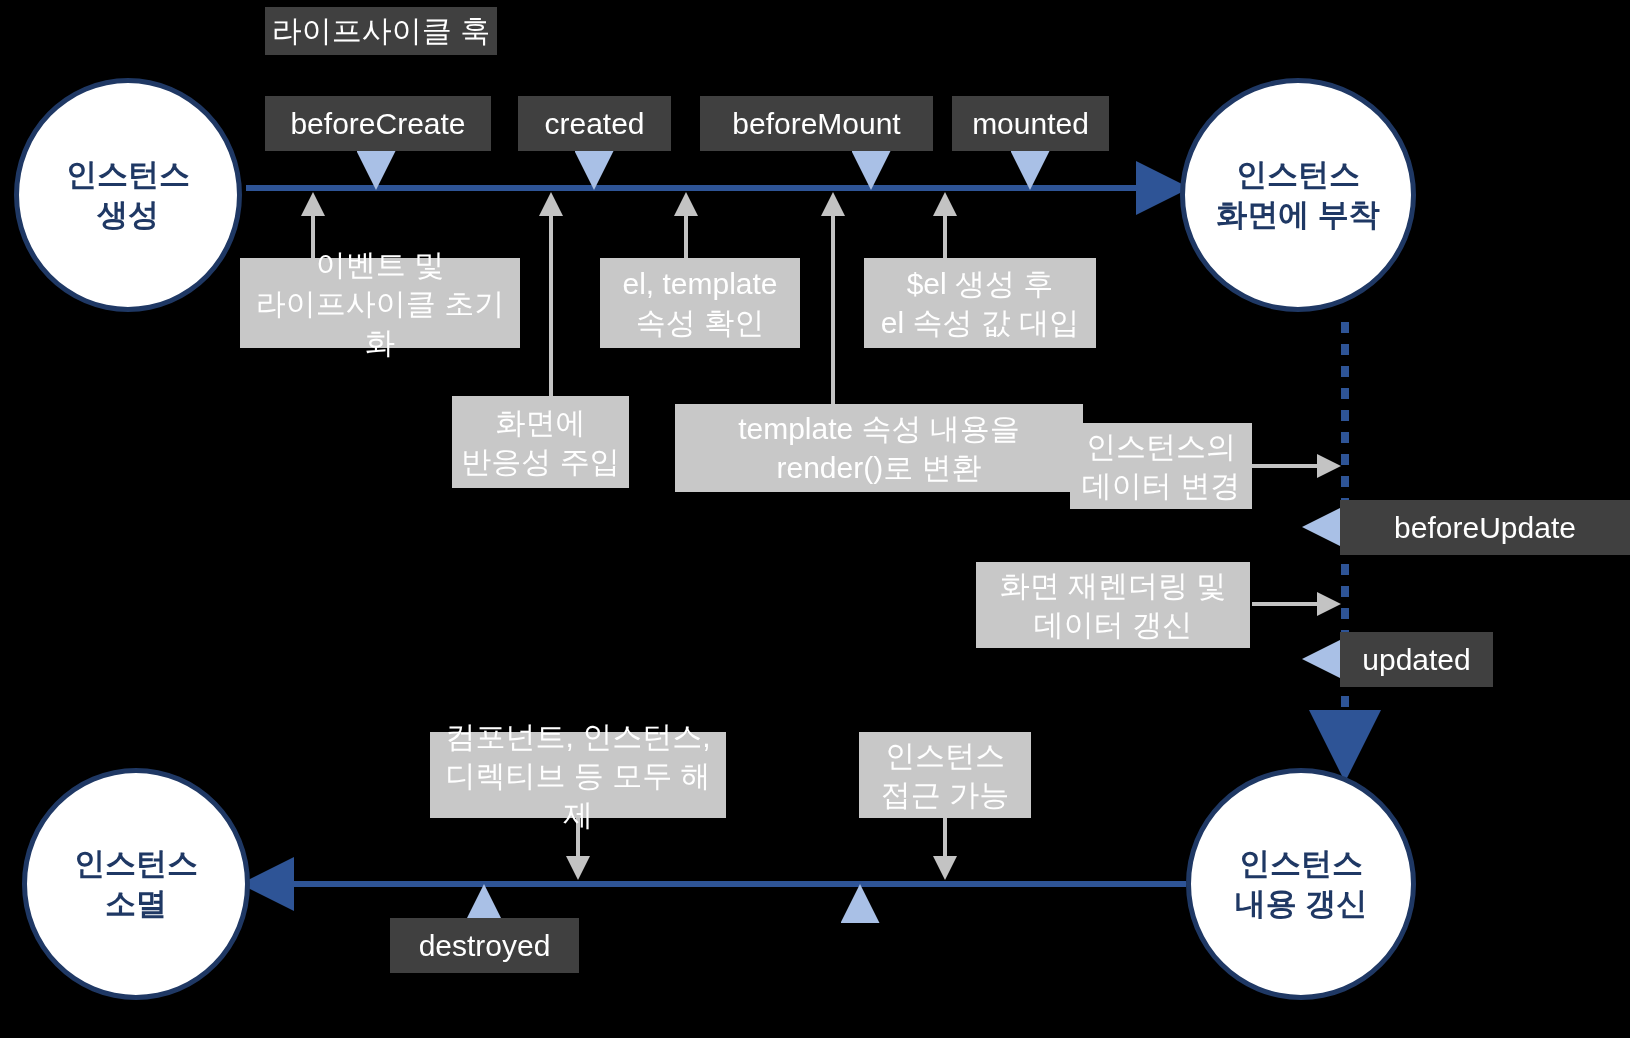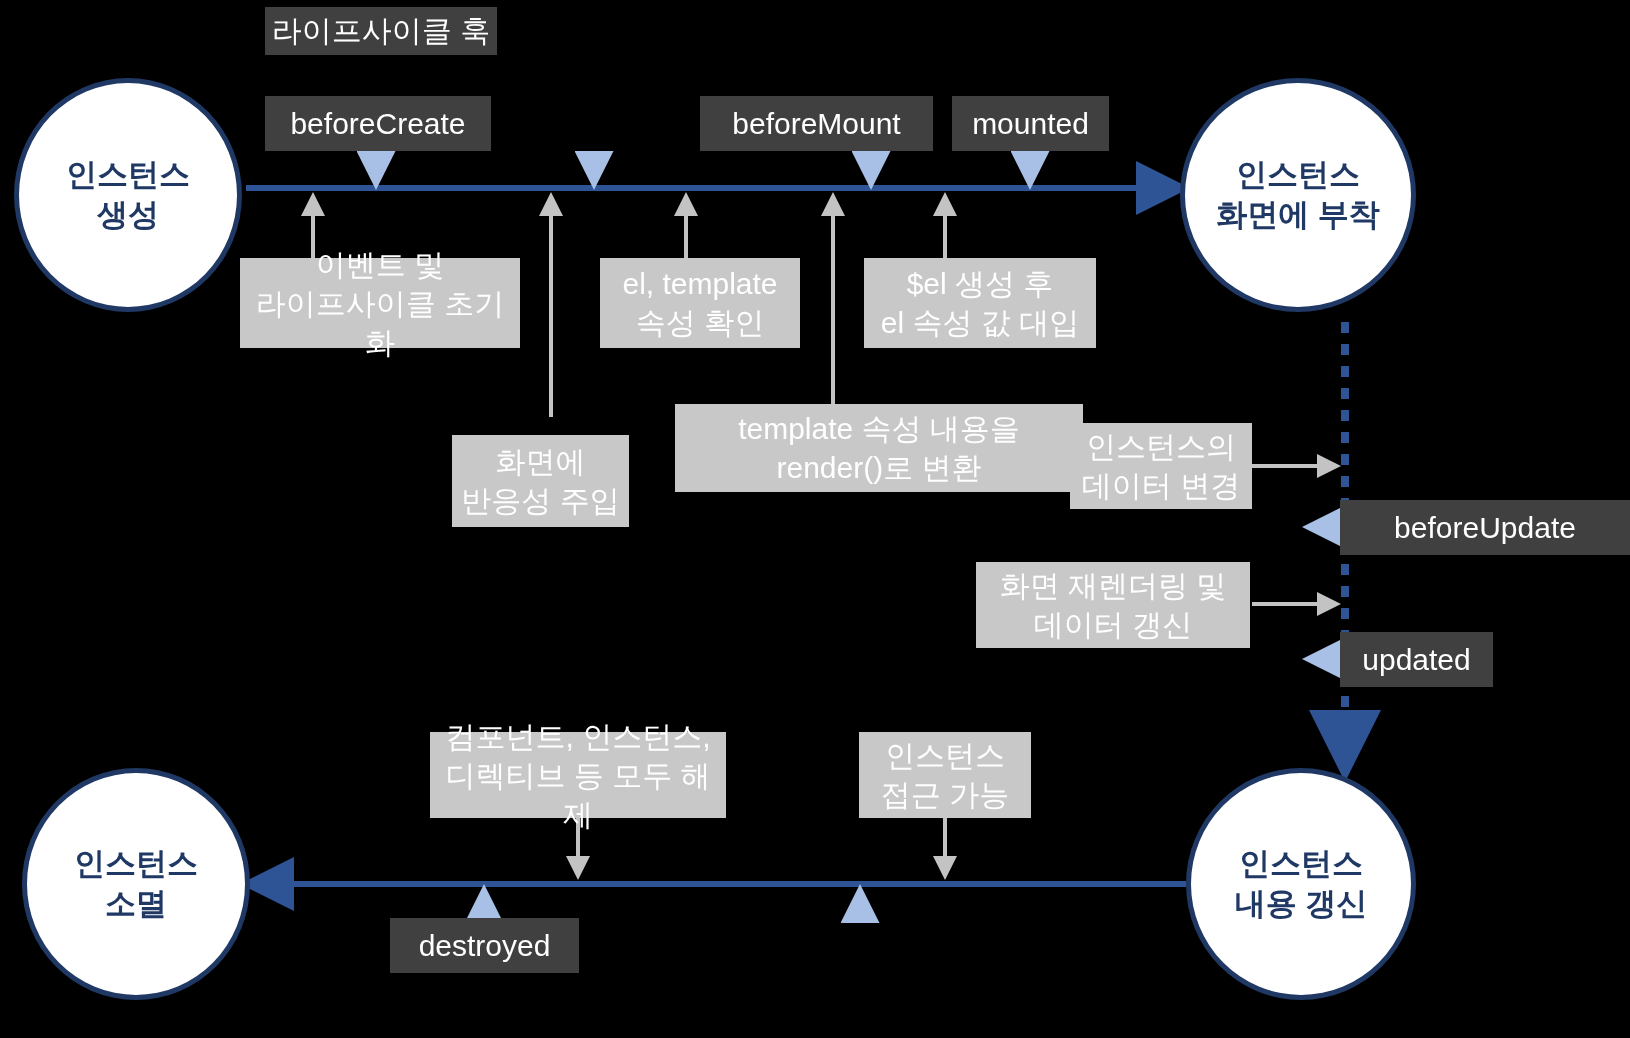--- a/index.html
+++ b/index.html
@@ -174,36 +174,37 @@
 화면에 부착</div>
 
   <div class="node-circle" style="left:22px; top:768px; width:228px; height:232px;">인스턴스
 소멸</div>
 
   <div class="node-circle" style="left:1186px; top:768px; width:230px; height:232px;">인스턴스
 내용 갱신</div>
 
   <div class="hook-box" style="left:265px; top:96px; width:226px; height:55px;">beforeCreate</div>
 
+  <div class="hook-box" style="left:518px; top:96px; width:153px; height:55px;">created</div>
 
   <div class="hook-box" style="left:700px; top:96px; width:233px; height:55px;">beforeMount</div>
 
   <div class="hook-box" style="left:952px; top:96px; width:157px; height:55px;">mounted</div>
 
   <div class="hook-box" style="left:1340px; top:500px; width:290px; height:55px;">beforeUpdate</div>
 
   <div class="hook-box" style="left:1340px; top:632px; width:153px; height:55px;">updated</div>
 
   <div class="hook-box" style="left:390px; top:918px; width:189px; height:55px;">destroyed</div>
 
 
   <div class="note-box" style="left:240px; top:258px; width:280px; height:90px;">이벤트 및
 라이프사이클 초기화</div>
 
-  <div class="note-box" style="left:452px; top:396px; width:177px; height:92px;margin-top:39px;">화면에
+  <div class="note-box" style="left:452px; top:396px; width:177px; height:92px;">화면에
 반응성 주입</div>
 
   <div class="note-box" style="left:600px; top:258px; width:200px; height:90px;">el, template
 속성 확인</div>
 
   <div class="note-box" style="left:675px; top:404px; width:408px; height:88px;">template 속성 내용을
 render()로 변환</div>
 
   <div class="note-box" style="left:864px; top:258px; width:232px; height:90px;">$el 생성 후
 el 속성 값 대입</div>

